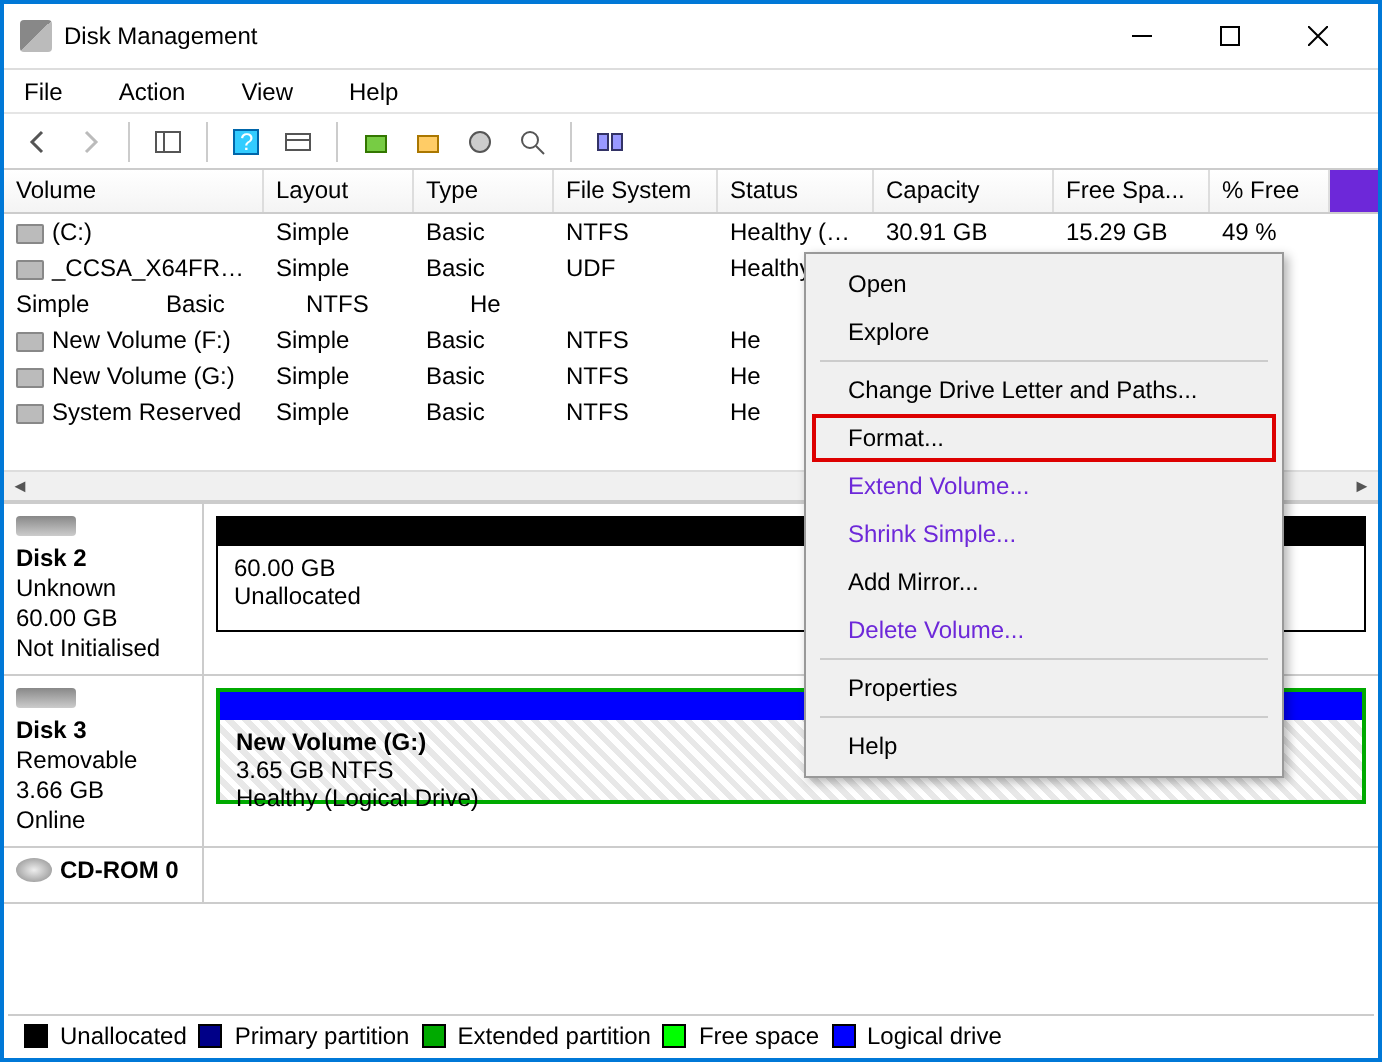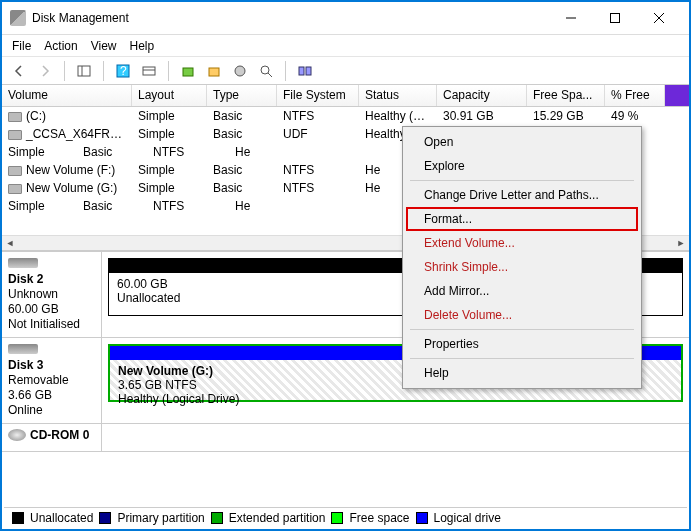--- a/index.html
+++ b/index.html
@@ -3,21 +3,21 @@
 <meta charset="utf-8">
 <style>
 *{box-sizing:border-box;margin:0;padding:0;font-family:"Segoe UI",Tahoma,sans-serif;font-size:12px;color:#000}
 body{background:#fff;width:691px;height:531px;border:2px solid #0078d7;overflow:hidden;position:relative}
 .titlebar{height:30px;display:flex;align-items:center;padding:16px 8px;border-bottom:1px solid #ddd}
 .titlebar .icon{width:16px;height:16px;margin-right:6px;background:linear-gradient(135deg,#888 0 50%,#bbb 50% 100%);border-radius:2px}
 .titlebar .title{flex:1}
 .winbtns{display:flex;gap:0}
 .winbtn{width:44px;height:28px;display:flex;align-items:center;justify-content:center}
 .winbtn svg{width:10px;height:10px}
-.menubar{height:22px;display:flex;align-items:center;gap:13px;padding:0 10px;border-bottom:1px solid #e5e5e5}
+.menubar{height:22px;display:flex;align-items:center;gap:28px;padding:0 10px;border-bottom:1px solid #e5e5e5}
 .toolbar{height:28px;display:flex;align-items:center;gap:4px;padding:0 6px;border-bottom:1px solid #ccc}
 .tbtn{width:22px;height:22px;display:flex;align-items:center;justify-content:center;border:1px solid transparent}
 .sep{width:1px;height:20px;background:#ccc;margin:0 4px}
 .listhead{display:flex;height:22px;border-bottom:1px solid #ccc;background:#6d28d9}
 .lh{border-right:1px solid #ddd;padding:3px 6px;overflow:hidden;white-space:nowrap;text-overflow:ellipsis;background:linear-gradient(#fff,#f4f4f4)}
 .listbody{height:128px;overflow:hidden}
 .row{display:flex;height:18px;align-items:center}
 .cell{padding:0 6px;overflow:hidden;white-space:nowrap;text-overflow:ellipsis}
 .volico{width:14px;height:10px;background:#bbb;border:1px solid #888;border-radius:1px;display:inline-block;margin-right:4px;vertical-align:middle}
 .scrollh{height:16px;background:#f0f0f0;border-top:1px solid #ddd;border-bottom:1px solid #ccc;display:flex;align-items:center}
@@ -30,21 +30,21 @@
 .diskbody{flex:1;padding:6px;position:relative}
 .partbox{border:1px solid #000;height:58px;padding:4px 8px;position:relative}
 .partbox.green{border:2px solid #0a0}
 .partbox.green .stripe{border-top:14px solid #00f}
 .partbox .stripe{border-top:14px solid #000;margin:-4px -8px 4px -8px}
 .hatch{background:repeating-linear-gradient(45deg,#e8e8e8 0 3px,#fff 3px 6px)}
 .legend{position:absolute;bottom:2px;left:2px;right:2px;height:20px;border-top:1px solid #ccc;display:flex;align-items:center;gap:6px;padding:0 8px;background:#fff}
 .lsw{width:12px;height:12px;border:1px solid #000}
 .ctxmenu{position:absolute;top:124px;left:400px;width:240px;background:#f0f0f0;border:1px solid #999;box-shadow:2px 2px 5px rgba(0,0,0,0.3);padding:3px}
 .mitem{padding:5px 18px;white-space:nowrap}
-.mitem.disabled{color:#b91c1c}
+.mitem.disabled{color:#6d28d9}
 .msep{height:1px;background:#ccc;margin:2px 4px}
 .hl{border:2px solid #d00;padding:3px 16px}
 .c0{width:130px}.c1{width:75px}.c2{width:70px}.c3{width:82px}.c4{width:78px}.c5{width:90px}.c6{width:78px}.c7{width:60px}
 .bold{font-weight:600}
 </style>
 </head>
 <body>
 
 <div class="titlebar">
   <div class="icon"></div>
@@ -192,20 +192,21 @@
       <div class="cell c0"><span class="volico"></span><span>New Volume (G:)</span></div>
       <div class="cell c1"><span>Simple</span></div>
       <div class="cell c2"><span>Basic</span></div>
       <div class="cell c3"><span>NTFS</span></div>
       <div class="cell c4"><span>He</span></div>
       <div class="cell c5"><span></span></div>
       <div class="cell c6"><span></span></div>
       <div class="cell c7"><span></span></div>
     </div>
     <div class="row">
+      <div class="cell c0"><span class="volico"></span><span>System Reserved</span></div>
       <div class="cell c1"><span>Simple</span></div>
       <div class="cell c2"><span>Basic</span></div>
       <div class="cell c3"><span>NTFS</span></div>
       <div class="cell c4"><span>He</span></div>
       <div class="cell c5"><span></span></div>
       <div class="cell c6"><span></span></div>
       <div class="cell c7"><span></span></div>
     </div>
   </div>
 

